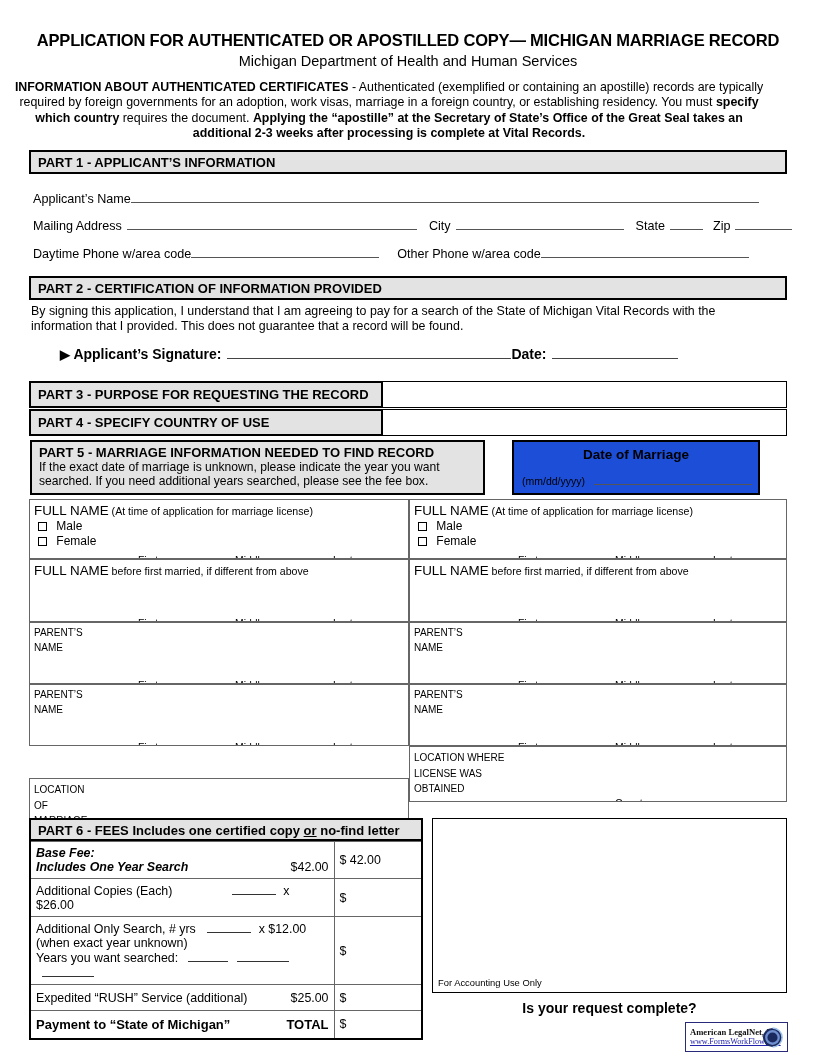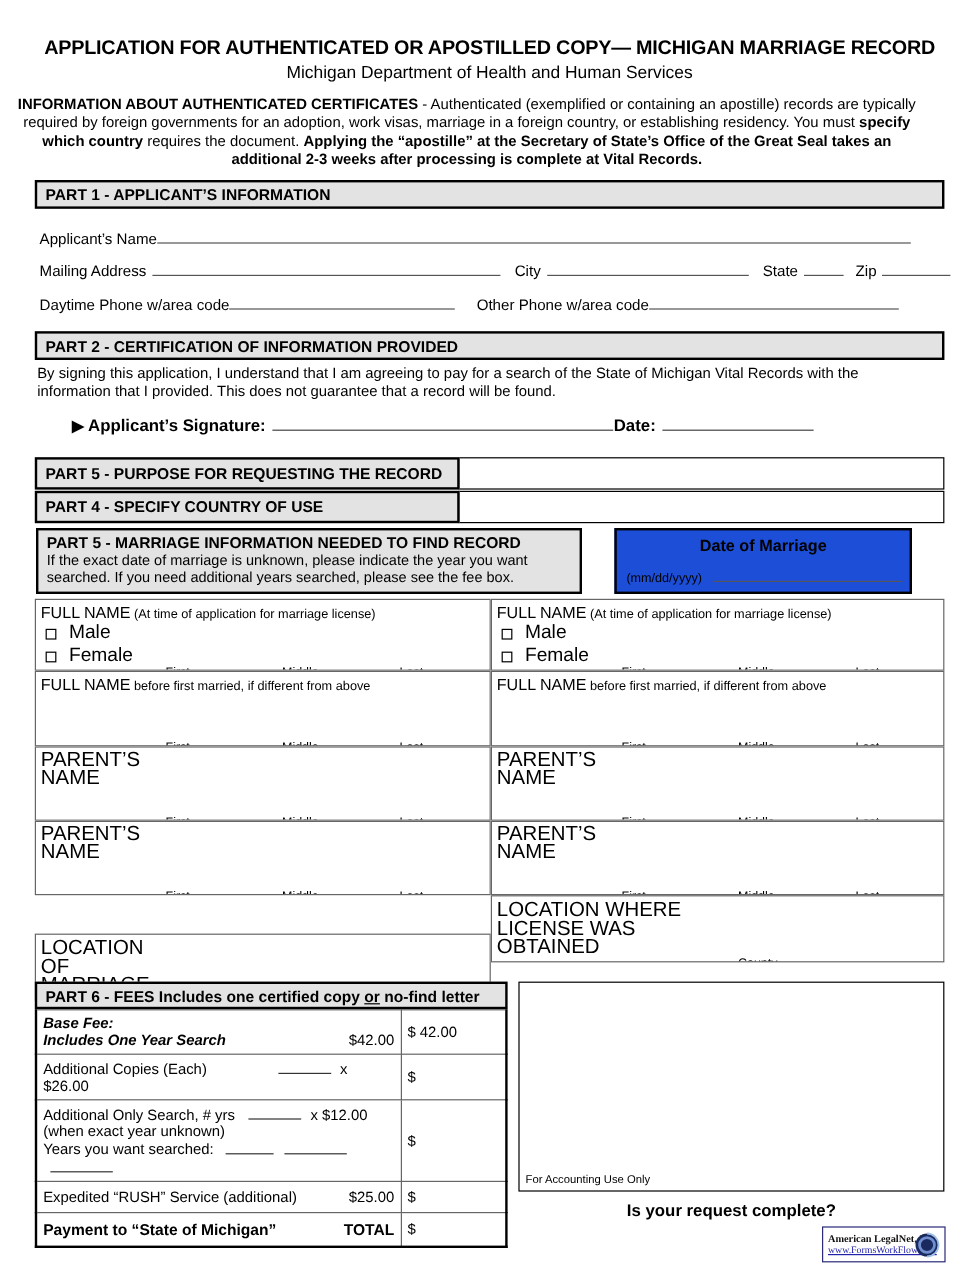--- a/index.html
+++ b/index.html
@@ -87,24 +87,24 @@
   
   .grid { position: absolute; left: 29px; top: 499px; width: 758px; height: 312px; }
   .gcell {
     position: absolute; border: 1px solid #666; background: #fff;
     overflow: hidden;
   }
   .gcell .hdr { font-size: 12.2px; margin: 3px 0 0 4px; white-space: nowrap; }
   .sc { font-size: 13.4px; }
   .sc2 { font-size: 10.6px; }
   .chk { display: inline-block; width: 9px; height: 9px; border: 1.3px solid #000; vertical-align: -1px; }
-  .chkrow { font-size: 16px; margin: 1px 0 0 8px; }
+  .chkrow { font-size: 12px; margin: 1px 0 0 8px; }
   .subs { position: absolute; bottom: 3px; left: 0; width: 100%; font-size: 10.4px; }
   .subs span { position: absolute; }
-  .vlabel { position: absolute; left: 4px; top: 3px; font-size: 17px; line-height: 14.5px; }
+  .vlabel { position: absolute; left: 4px; top: 3px; font-size: 10px; line-height: 14.5px; }
 
   
   .fees { position: absolute; left: 29px; top: 818px; width: 394px; }
   .feehdr {
     border: 2px solid #000; background: #e3e3e3;
     font-weight: bold; font-size: 13px;
     padding: 3px 0 3px 7px; height: 23px;
   }
   .ftable { border-collapse: collapse; width: 394px; border: 2px solid #000; border-top: none; }
   .ftable td { border: 1px solid #666; font-size: 12.4px; padding: 4px 5px; vertical-align: middle; }
@@ -165,21 +165,21 @@
 
   <div class="p2text">By signing this application, I understand that I am agreeing to pay for a search of the State of Michigan Vital Records with the information that I provided. This does not guarantee that a record will be found.</div>
 
   <div class="sig-row">
     <span class="tri">▶</span>
     <span>Applicant’s Signature:</span><span class="ul" style="width:284px; margin-left:6px;"></span><span>Date:</span><span class="ul" style="width:126px; margin-left:6px;"></span>
   </div>
 
   <div class="boxthin" style="left:382px; top:381px; width:405px; height:27px;"></div>
   <div class="bar" style="left:29px; top:381px; width:354px; height:27px;">
-    <span>PART 5 - PURPOSE FOR REQUESTING THE RECORD</span>
+    <span>PART 3 - PURPOSE FOR REQUESTING THE RECORD</span>
   </div>
 
   <div class="boxthin" style="left:382px; top:409px; width:405px; height:27px;"></div>
   <div class="bar" style="left:29px; top:409px; width:354px; height:27px;">
     <span>PART 4 - SPECIFY COUNTRY OF USE</span>
   </div>
 
   <div class="p5">
     <div class="h">PART 5 - MARRIAGE INFORMATION NEEDED TO FIND RECORD</div>
     <div class="s">If the exact date of marriage is unknown, please indicate the year you want searched. If you need additional years searched, please see the fee box.</div>

